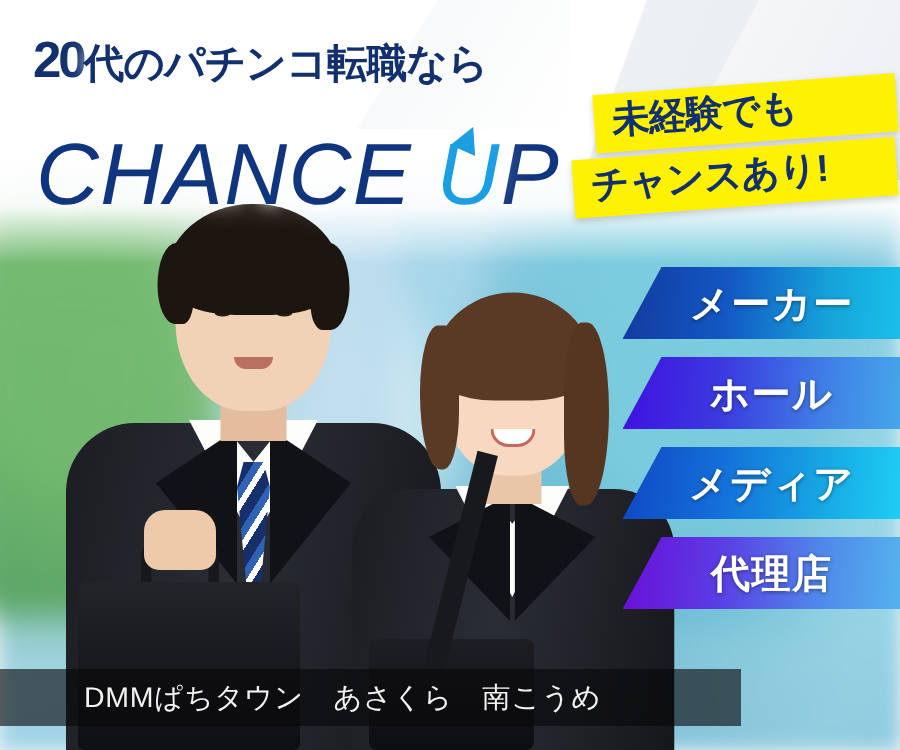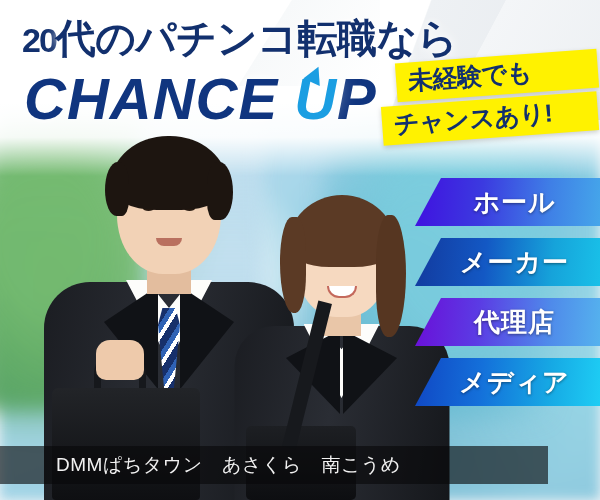--- a/index.html
+++ b/index.html
@@ -71,25 +71,25 @@
 
   
   .headline {
     position:absolute; left:22px; top:18px; z-index:6;
     font-size:40px; font-weight:900; letter-spacing:-.5px;
     color:#12306e; line-height:1;
     text-shadow:0 0 9px rgba(255,255,255,.95), 0 0 18px rgba(255,255,255,.8);
     white-space:nowrap;
   }
   .headline .num { font-size:34px; letter-spacing:-2px; }
-  .headline .kana { font-size:40px; }
+  .headline .kana { font-size:27px; }
 
   .logo {
-    position:absolute; left:24px; top:70px; z-index:6;
-    font-size:58px; font-weight:700; font-style:italic;
+    position:absolute; left:24px; top:88px; z-index:6;
+    font-size:58px; font-weight:400; font-style:italic;
     letter-spacing:1px; line-height:1; color:#10357f;
     text-shadow:0 0 10px rgba(255,255,255,.95), 0 0 20px rgba(255,255,255,.85);
     white-space:nowrap;
   }
   .logo .up-u { color:#1b9ee2; position:relative; display:inline-block; }
   .logo .arrow {
     position:absolute; left:12px; top:-4px; width:0; height:0;
     border-left:9px solid transparent; border-right:9px solid transparent;
     border-bottom:17px solid #1b9ee2; transform:rotate(24deg);
   }
@@ -228,21 +228,21 @@
     padding-left:14px; white-space:nowrap;
   }
   .cat.c1 { background:linear-gradient(95deg,#123a9e 0%,#1358c4 38%,#16a3da 74%,#19c0e8 100%); }
   .cat.c2 { background:linear-gradient(95deg,#4010e0 0%,#3b3ae0 36%,#3f7fe6 72%,#45a6ea 100%); }
   .cat.c3 { background:linear-gradient(95deg,#13349a 0%,#1553c2 38%,#169ed6 76%,#18bce6 100%); }
   .cat.c4 { background:linear-gradient(95deg,#6a0fd8 0%,#5b3be4 34%,#4f8aea 72%,#55b2ee 100%); }
   .cat.c5 { background:linear-gradient(95deg,#1047c4 0%,#1470da 36%,#16a8e4 72%,#1ecdf4 100%); }
 
   
   .credit {
-    position:absolute; left:0; bottom:16px; width:548px; height:38px;
+    position:absolute; left:0; bottom:16px; width:494px; height:38px;
     background:rgba(8,8,10,.62); z-index:9;
     display:flex; align-items:center;
   }
   .credit span {
     color:#f2f2f2; font-size:19px; font-weight:400; padding-left:56px;
     letter-spacing:.5px; white-space:pre;
   }
 </style>
 </head>
 <body>
@@ -308,31 +308,31 @@
   <div class="logo">
     <span>CHANCE</span><span class="gap"></span><span class="up-u"><span>U</span><i class="arrow"></i></span><span>P</span>
   </div>
 
   <div class="badge">
     <div class="badge-row r1">未経験でも</div>
     <div class="badge-row r2">チャンスあり!</div>
   </div>
 
   <div class="cats">
+    <div class="cat c1">
+      <span>メーカー</span>
+    </div>
     <div class="cat c2">
       <span>ホール</span>
     </div>
-    <div class="cat c1">
-      <span>メーカー</span>
+    <div class="cat c5">
+      <span>メディア</span>
     </div>
     <div class="cat c4">
       <span>代理店</span>
     </div>
-    <div class="cat c5">
-      <span>メディア</span>
-    </div>
   </div>
 
   <div class="credit">
     <span>DMMぱちタウン　あさくら　南こうめ</span>
   </div>
 
 </div>
 
 </body></html>

